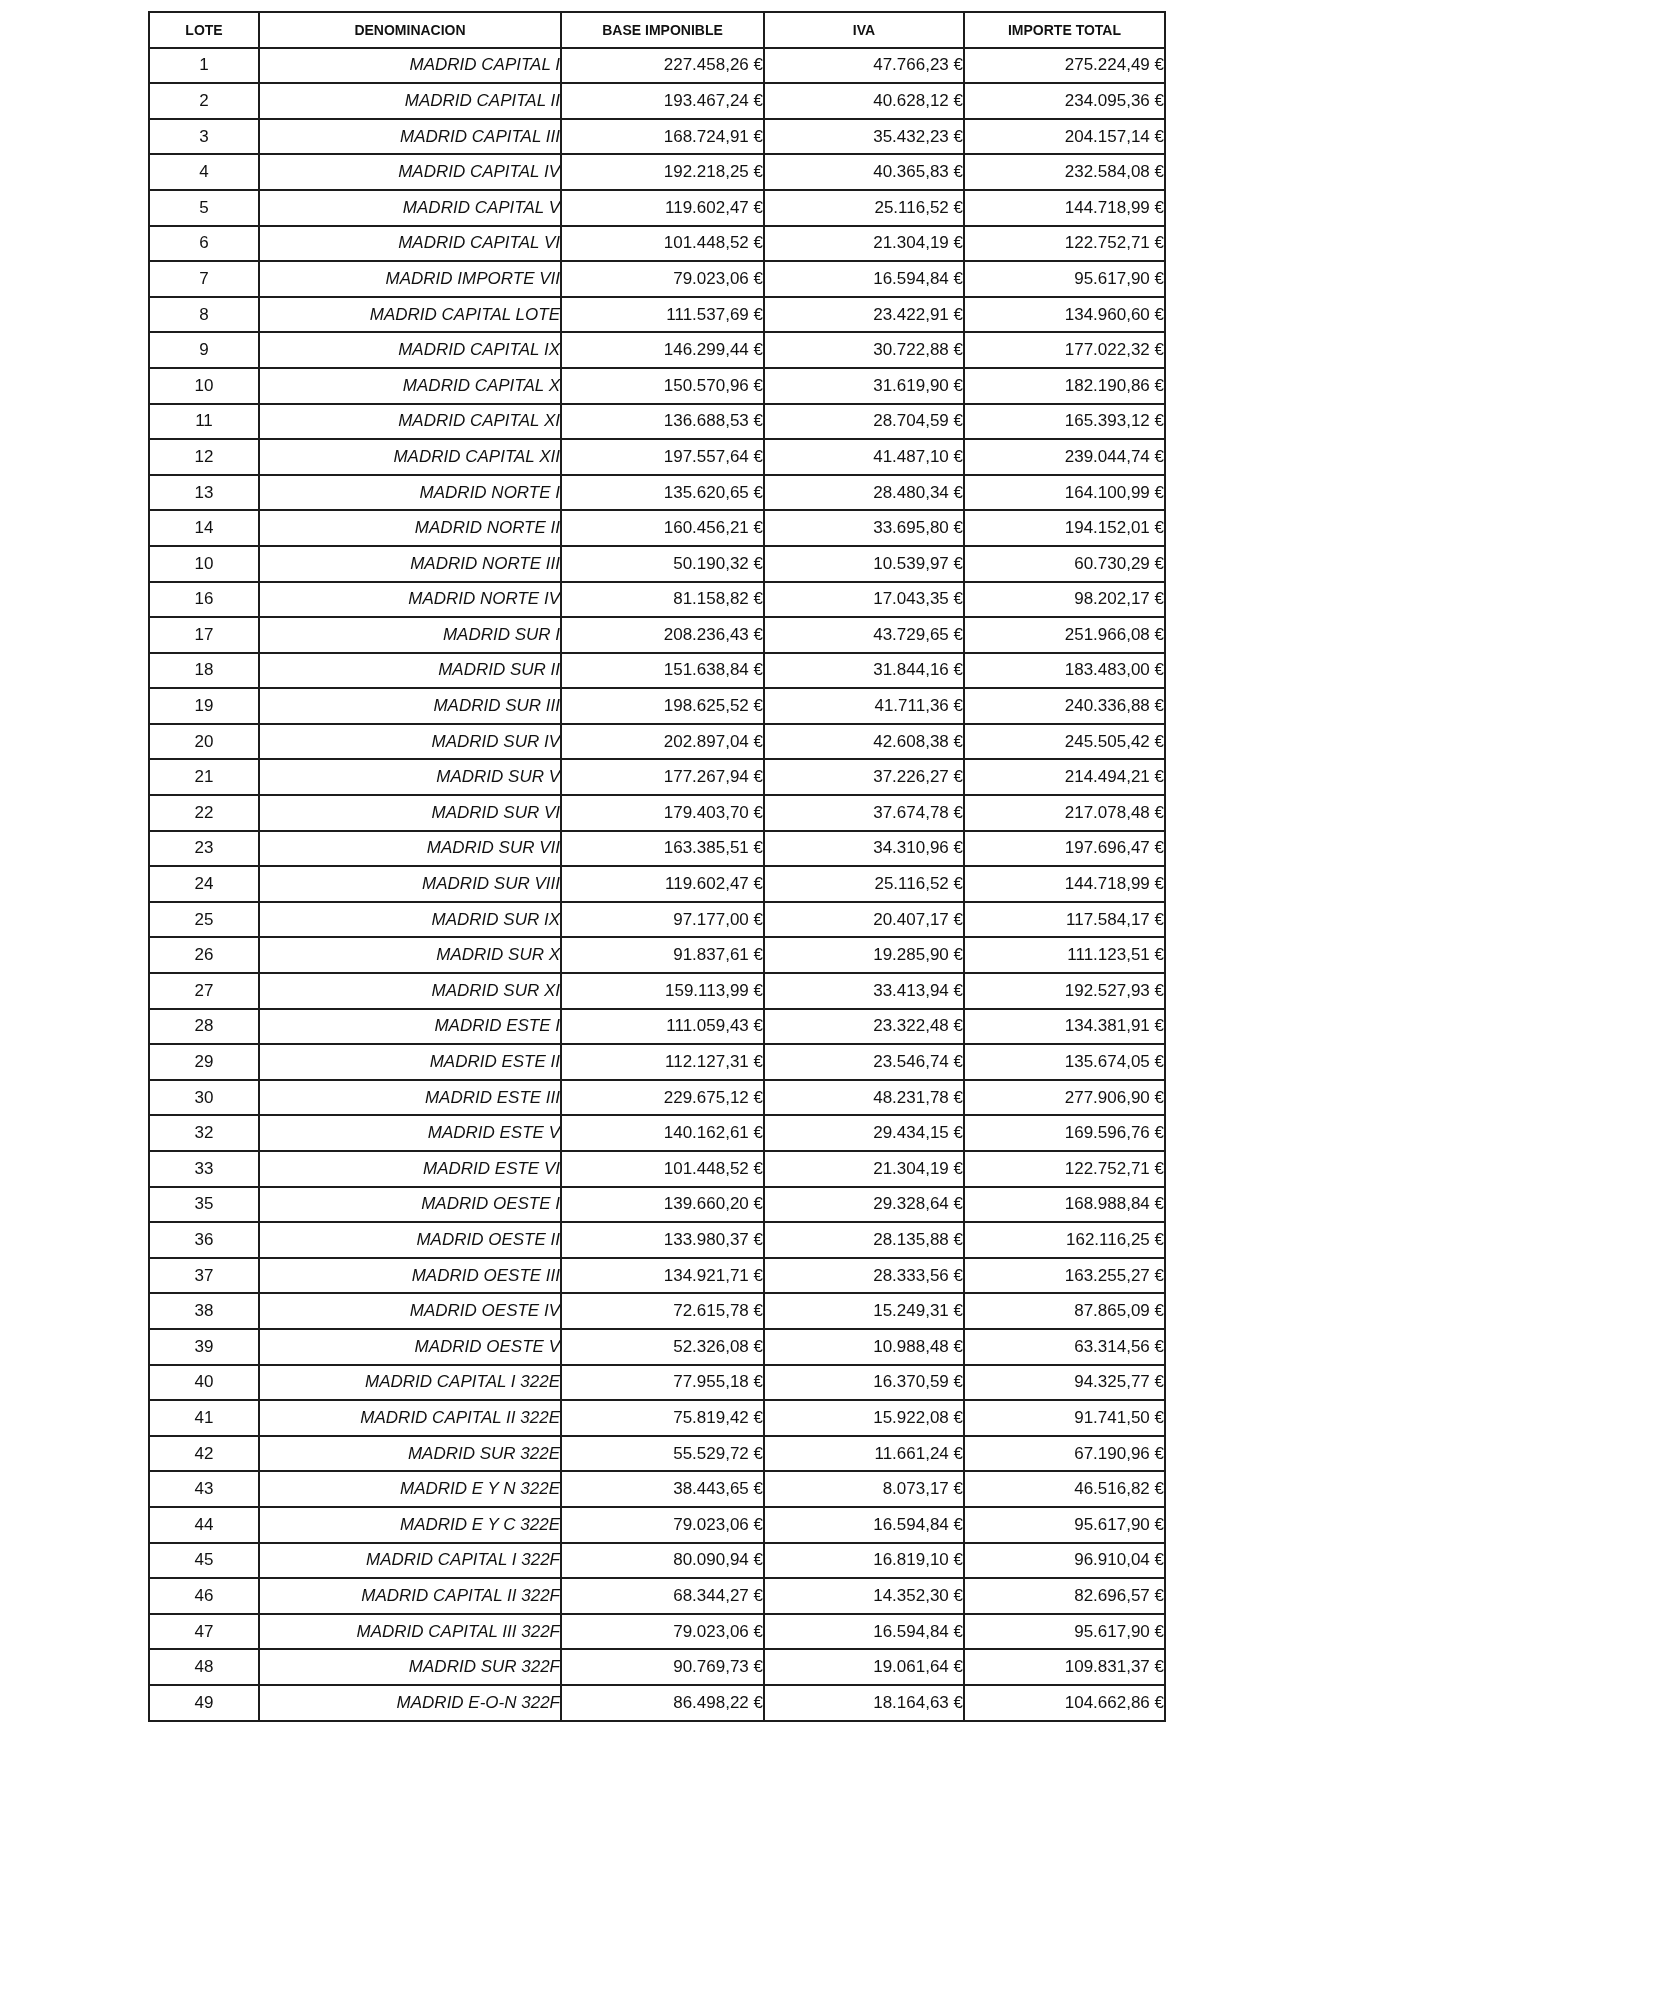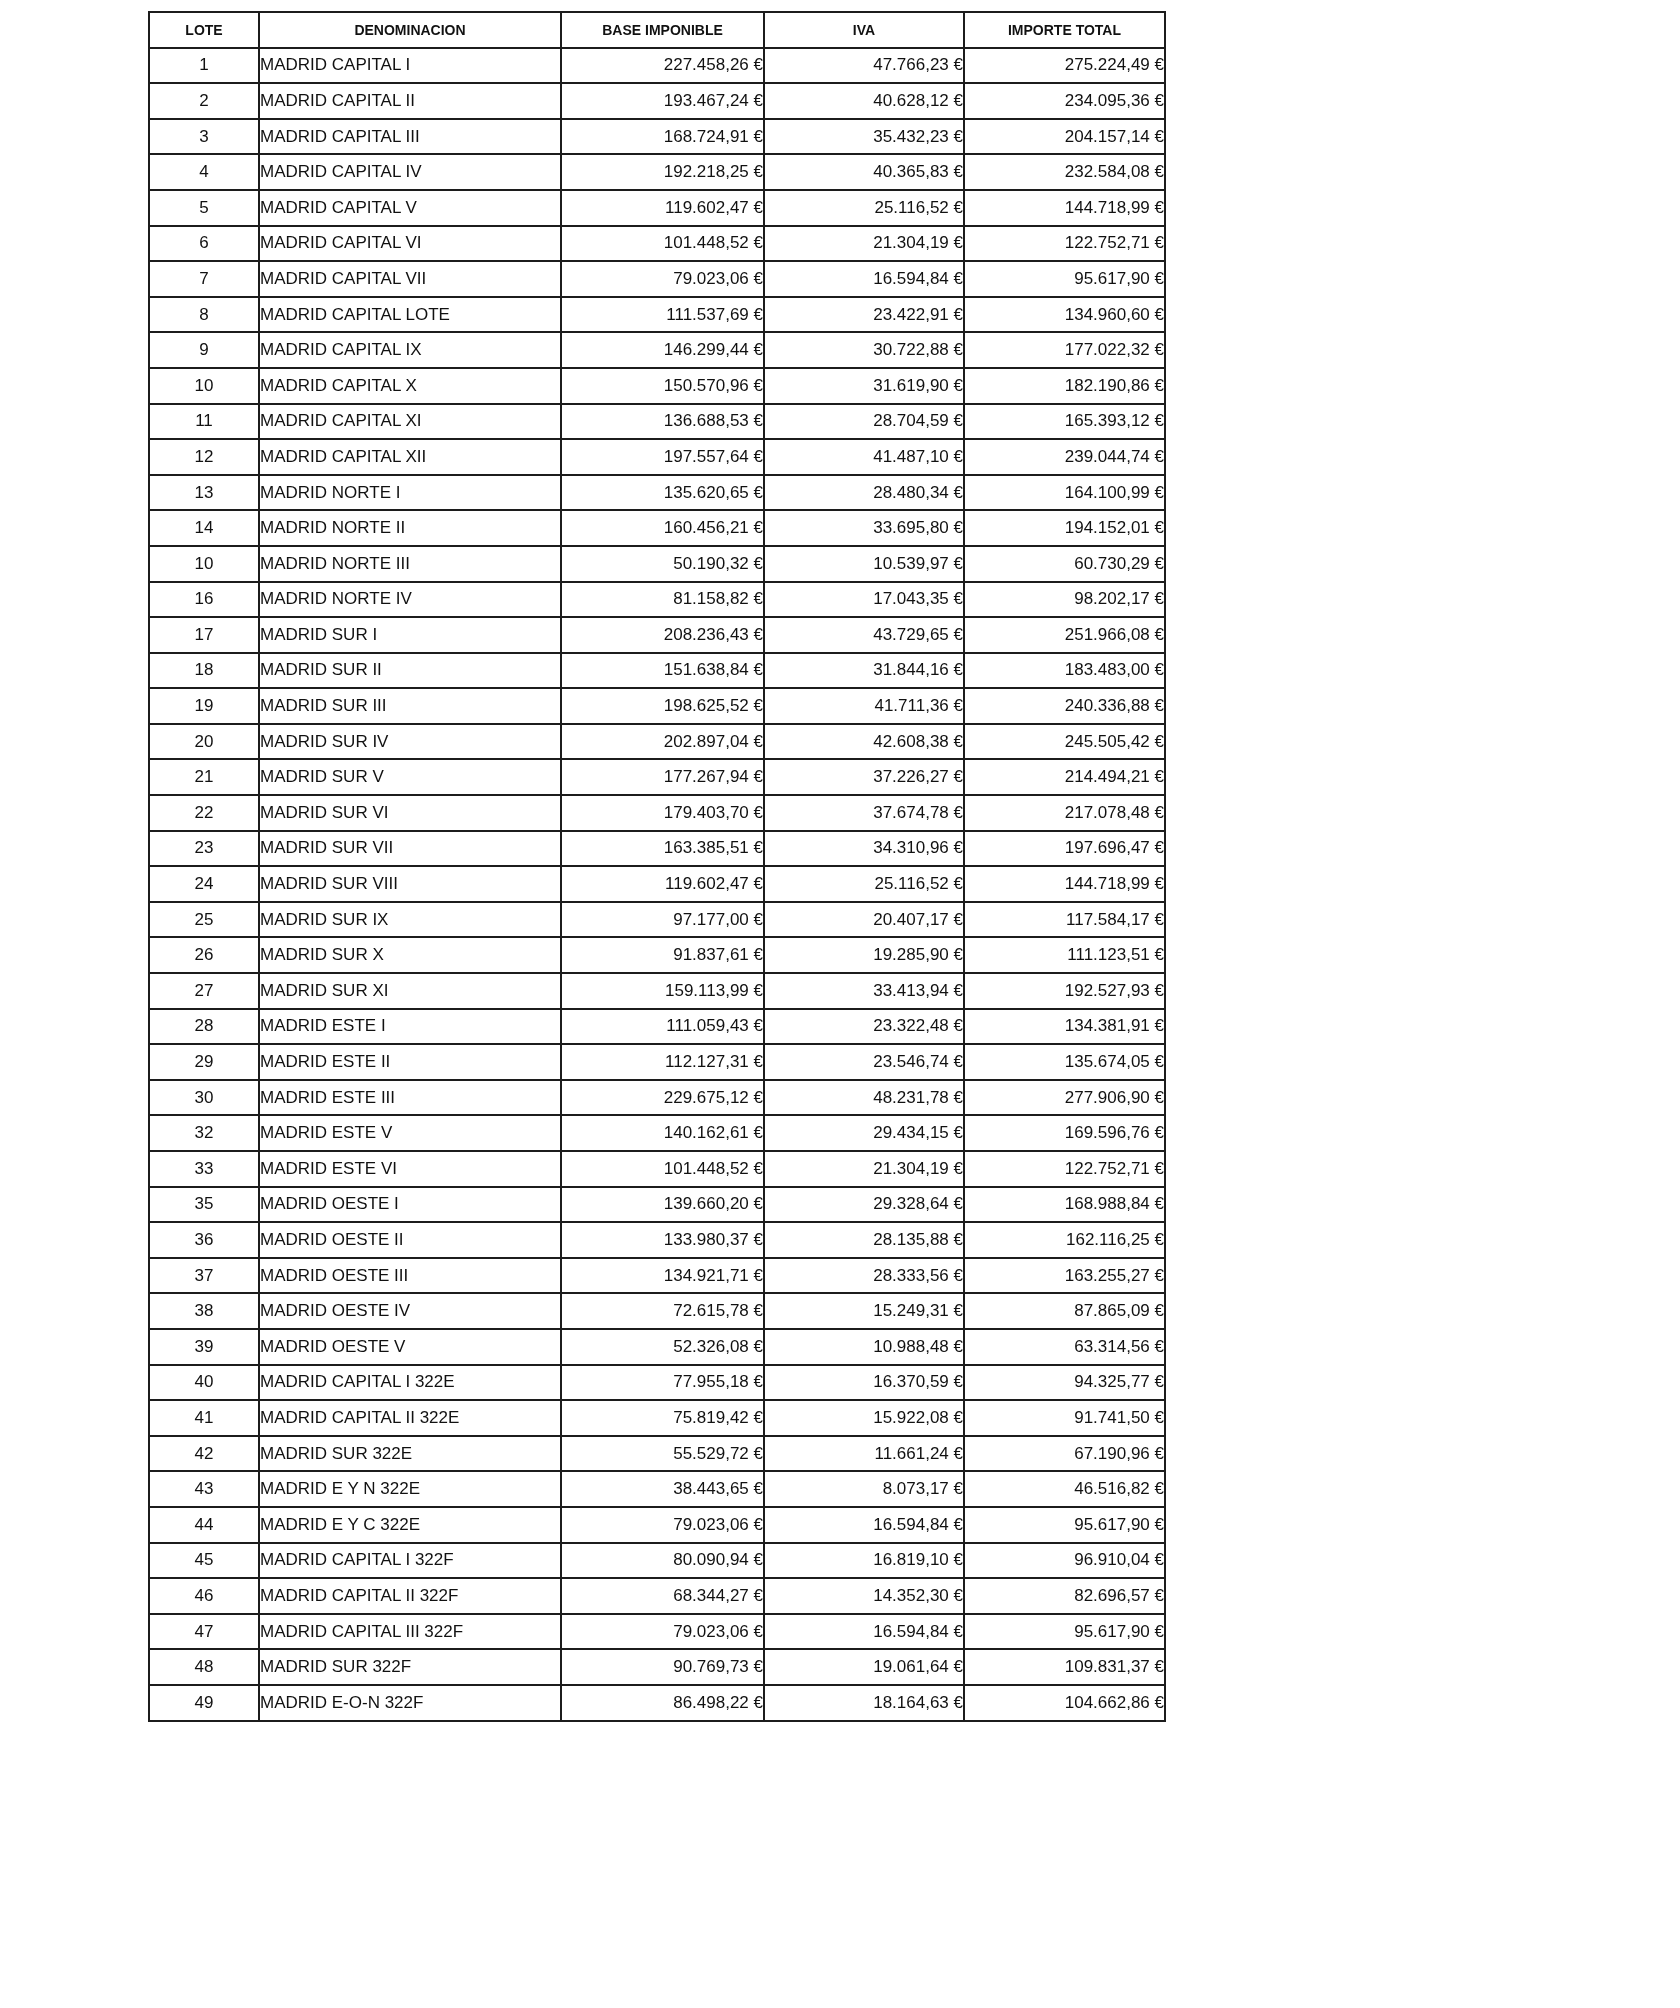--- a/index.html
+++ b/index.html
@@ -38,23 +38,24 @@
     font-weight: bold;
     font-size: 14px;
     text-align: center;
     vertical-align: middle;
   }
   td.col-lote {
     text-align: center;
     vertical-align: middle;
   }
   td.col-denom {
-    text-align: left;
+    text-align: right;
     vertical-align: middle;
     padding-left: 12px;
+    font-style: italic;
   }
   td.col-num {
     text-align: right;
     vertical-align: middle;
     padding-right: 46px;
   }
 </style>
 </head>
 <body>
 
@@ -114,21 +115,21 @@
         </tr>
         <tr>
           <td class="col-lote">6</td>
           <td class="col-denom">MADRID CAPITAL VI</td>
           <td class="col-num">101.448,52 €</td>
           <td class="col-num">21.304,19 €</td>
           <td class="col-num">122.752,71 €</td>
         </tr>
         <tr>
           <td class="col-lote">7</td>
-          <td class="col-denom">MADRID CAPITAL VII</td>
+          <td class="col-denom">MADRID IMPORTE VII</td>
           <td class="col-num">79.023,06 €</td>
           <td class="col-num">16.594,84 €</td>
           <td class="col-num">95.617,90 €</td>
         </tr>
         <tr>
           <td class="col-lote">8</td>
           <td class="col-denom">MADRID CAPITAL LOTE</td>
           <td class="col-num">111.537,69 €</td>
           <td class="col-num">23.422,91 €</td>
           <td class="col-num">134.960,60 €</td>

